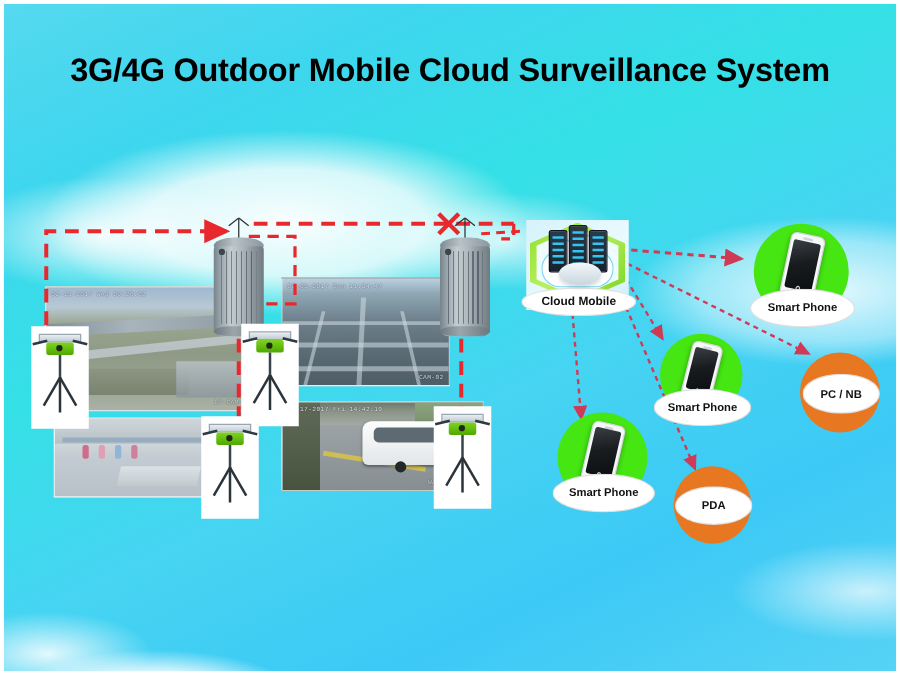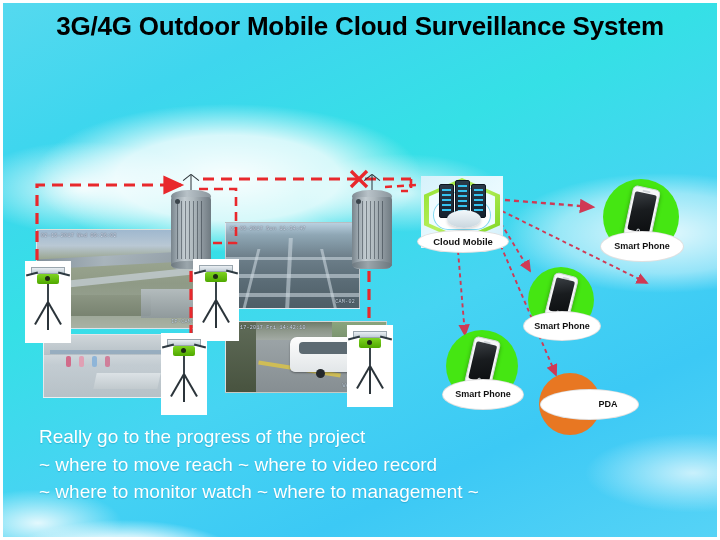--- a/index.html
+++ b/index.html
@@ -163,31 +163,28 @@
     border:1px solid rgba(0,0,0,.12);
   }
   
   .phone{position:absolute;border-radius:5px;background:#f6f7f8;
     box-shadow:0 2px 4px rgba(0,0,0,.35);border:1px solid #d2d6d9;box-sizing:border-box;}
   .phone .scr{position:absolute;left:9%;top:9%;width:82%;height:78%;border-radius:2px;
     background:linear-gradient(160deg,#3a3f44 0%, #191c1f 45%, #0c0e10 100%);}
   .phone .spk{position:absolute;left:36%;top:4%;width:28%;height:2px;border-radius:1px;background:#cfd4d8;}
   .phone .hb{position:absolute;left:42%;bottom:2%;width:16%;height:16%;border-radius:50%;border:1px solid #c3c8cc;box-sizing:border-box;}
 
-  .title,.subtitle,.bottom-text{white-space:pre-line;}
+  .title,.subtitle,.bottom-text{white-space:pre-line;margin-top:30px;}
 </style>
 </head>
 <body>
 
 <div id="slide">
 
   <div class="title">3G/4G Outdoor Mobile Cloud Surveillance System</div>
-  <div class="bottom-text">Really go to the progress of the project
-~ where to move reach ~ where to video record
-~ where to monitor watch ~ where to management ~</div>
 
   <div class="photo" id="photo1">
     <div class="l1"></div>
       <div class="l2"></div>
       <div class="l3"></div>
       <div class="l4"></div>
     <div class="stamp">02-15-2017 Wed 09:26:02</div>
     <div class="stamp br">IP-CAM-01</div>
   </div>
 
@@ -381,19 +378,23 @@
     <div class="disk" style="width:72px;height:72px;"></div>
     <div class="phone" style="left:23px;top:8px;width:27px;height:50px;transform:rotate(13deg);">
       <div class="spk"></div>
         <div class="scr"></div>
         <div class="hb"></div>
     </div>
     <div class="label" style="left:-4px;top:49px;width:80px;height:29px;">Smart
 Phone</div>
   </div>
 
+  <div class="node orange" style="left:637px;top:279px;width:64px;height:64px;">
+    <div class="disk" style="width:64px;height:64px;"></div>
+    <div class="label" style="left:2px;top:17px;width:60px;height:30px;">PC / NB</div>
+  </div>
 
   <div class="node orange" style="left:536px;top:370px;width:62px;height:62px;">
     <div class="disk" style="width:62px;height:62px;"></div>
-    <div class="label" style="left:1px;top:16px;width:60px;height:29px;padding-left:37px;">PDA</div>
+    <div class="label" style="left:1px;top:16px;width:60px;height:29px;">PDA</div>
   </div>
 
 </div>
 
 </body></html>

